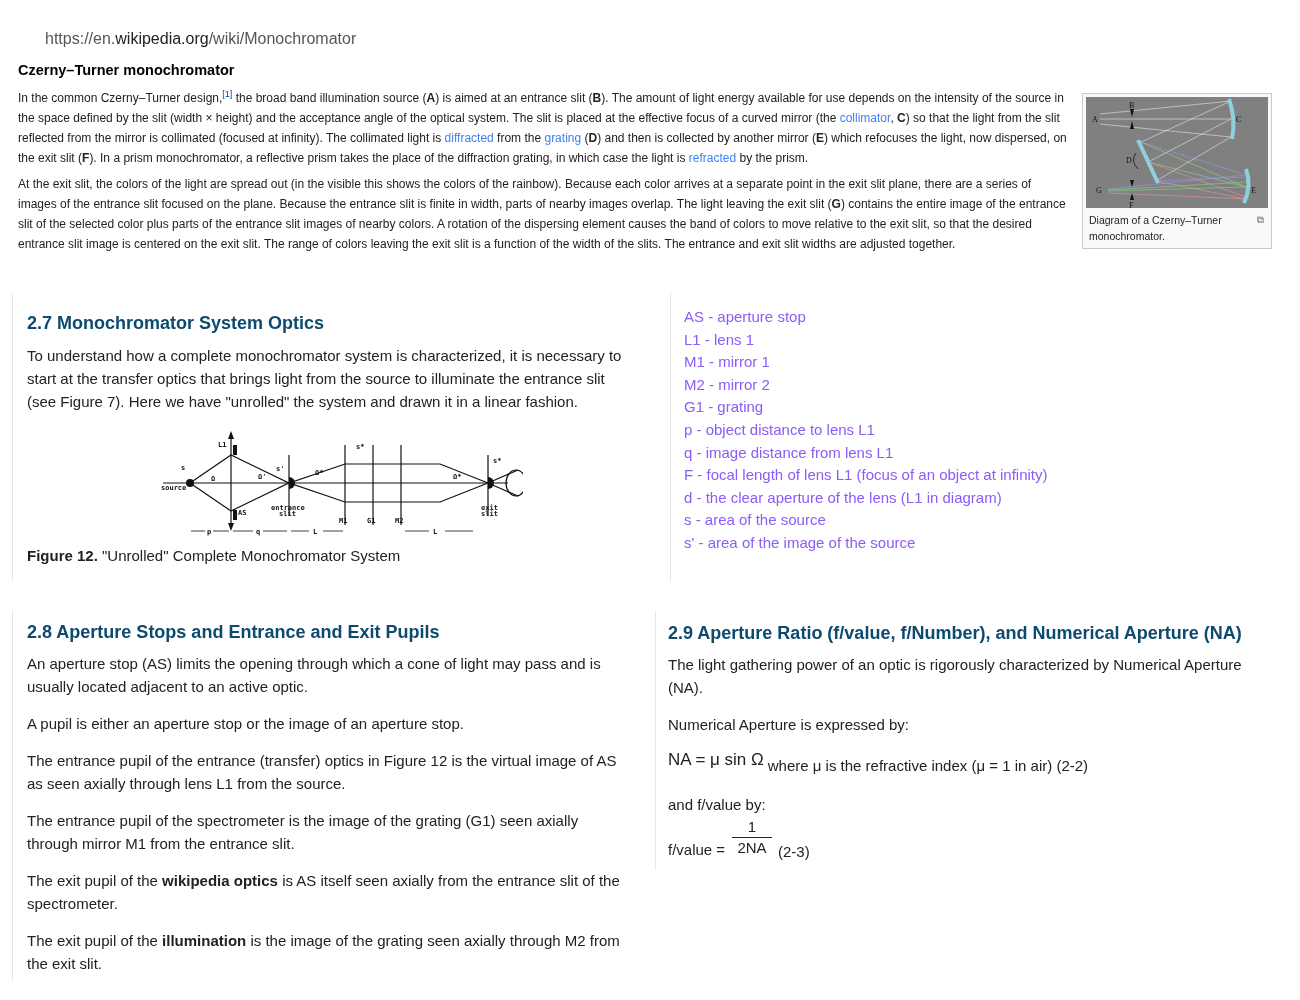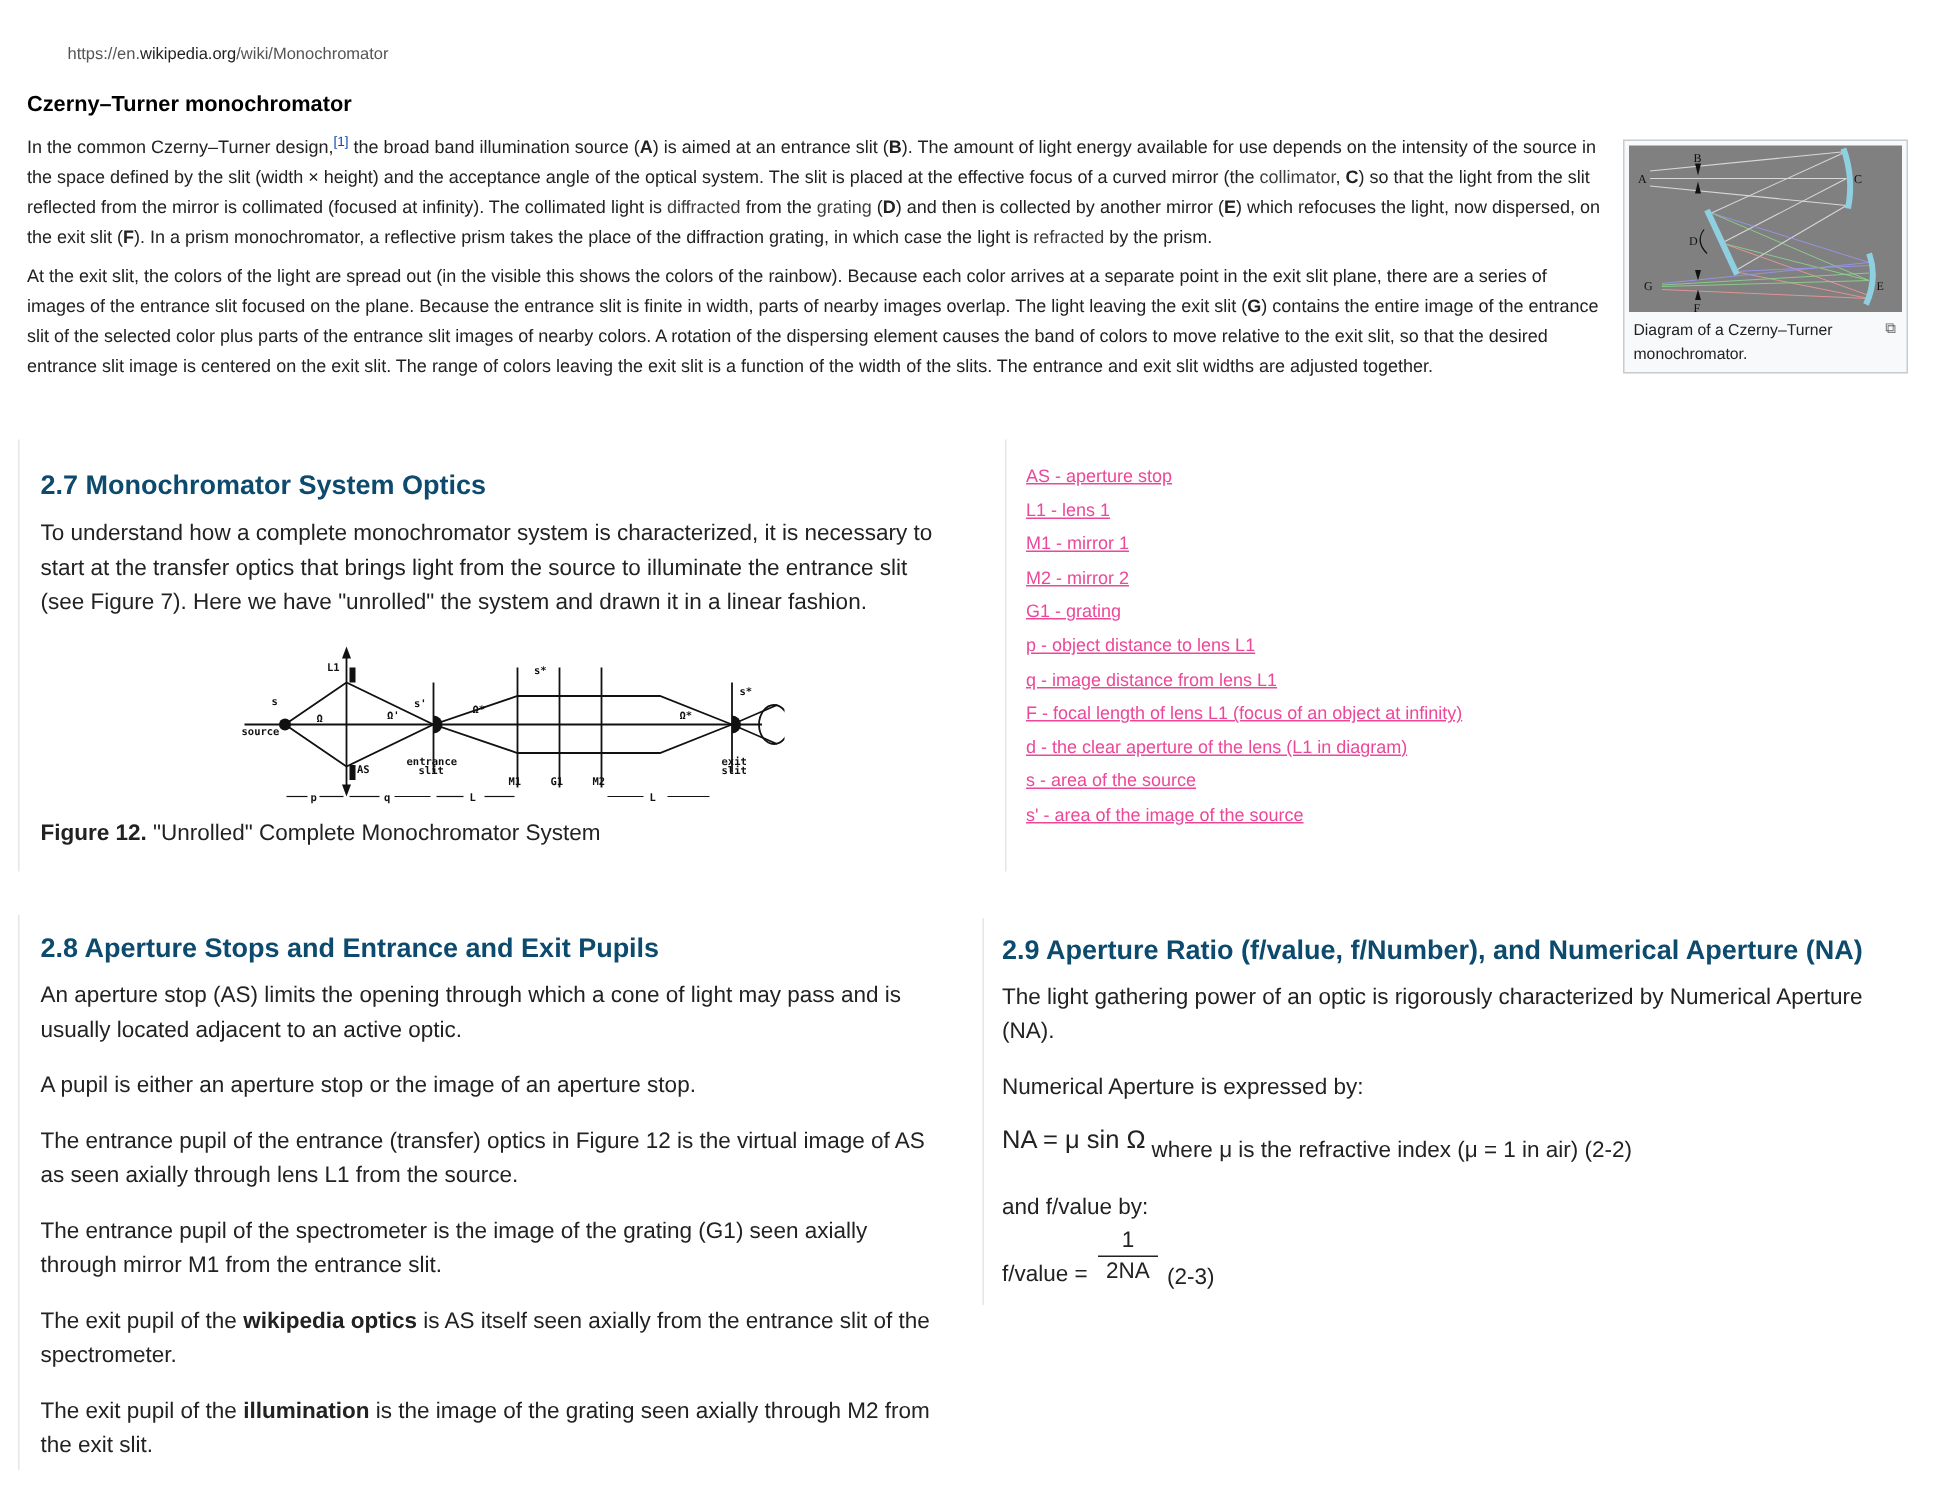--- a/index.html
+++ b/index.html
@@ -1,21 +1,21 @@
 <!DOCTYPE html>
 <html><head>
 <meta charset="utf-8">
 <style>
   html, body { margin: 0; padding: 0; background: #ffffff; }
   body { width: 1300px; height: 1000px; position: relative; overflow: hidden;
          font-family: "Liberation Sans", sans-serif; color: #222222; }
-  a { color: #404040; text-decoration: none; }
+  a { color: #3b82f6; text-decoration: none; }
   b { font-weight: bold; }
 
-  .url { position: absolute; left: 24px; top: 30px; font-size: 11px; color: #555; padding-left: 21px; }
+  .url { position: absolute; left: 24px; top: 30px; font-size: 16px; color: #555; padding-left: 21px; }
   .url .dom { color: #222; }
 
   .wiki { position: absolute; left: 18px; top: 62px; width: 1260px; }
   .wiki h3 { margin: 0 0 10px 0; font-size: 14.5px; font-weight: bold; color: #000; }
   .wiki p { margin: 0 0 6px 0; font-size: 12px; line-height: 20px; width: 1050px; color: #222; }
   .wiki sup { font-size: 9px; line-height: 0; vertical-align: super; color: #0645ad; }
 
   .thumb { position: absolute; left: 1082px; top: 93px; width: 190px; height: 156px;
            border: 1px solid #c8ccd1; background: #f8f9fa; box-sizing: border-box; padding: 3px; }
   .thumb .img { width: 182px; height: 111px; background: #808080; position: relative; }
@@ -27,21 +27,21 @@
   .block p { margin: 0; font-size: 15px; line-height: 23px; color: #222; }
 
   #b27 { left: 12px; top: 293px; width: 620px; height: 288px; }
   #b27 h2 { position: absolute; left: 14px; top: 20px; }
   #b27 .txt { position: absolute; left: 14px; top: 51px; width: 600px; }
   #b27 .fig { position: absolute; left: 130px; top: 132px; width: 380px; height: 115px; }
   #b27 .figcap { position: absolute; left: 14px; top: 254px; font-size: 15px; }
 
   #blist { left: 670px; top: 293px; width: 600px; height: 288px; }
   #blist ul { list-style: none; margin: 0; padding: 0; position: absolute; left: 13px; top: 13px; }
-  #blist li { font-size: 12px; line-height: 22.6px; color: #ec4899; text-decoration: underline; }
+  #blist li { font-size: 15px; line-height: 22.6px; color: #8b5cf6; }
 
   #b28 { left: 12px; top: 610px; width: 620px; height: 370px; }
   #b28 h2 { position: absolute; left: 14px; top: 12px; }
   #b28 .paras { position: absolute; left: 14px; top: 42px; width: 600px; }
   #b28 .paras p { margin-bottom: 14px; }
 
   #b29 { left: 655px; top: 612px; width: 620px; height: 258px; }
   #b29 h2 { position: absolute; left: 12px; top: 11px; }
   #b29 .p1 { position: absolute; left: 12px; top: 41px; width: 590px; }
   #b29 .p2 { position: absolute; left: 12px; top: 101px; }

